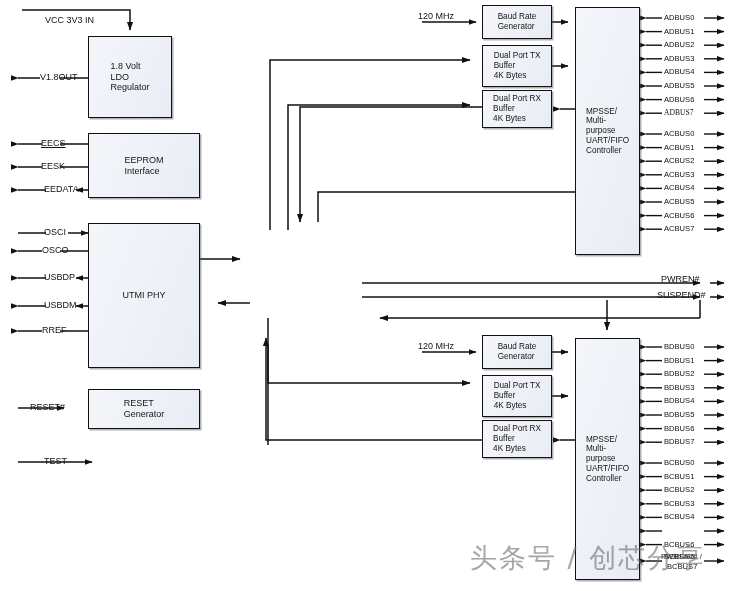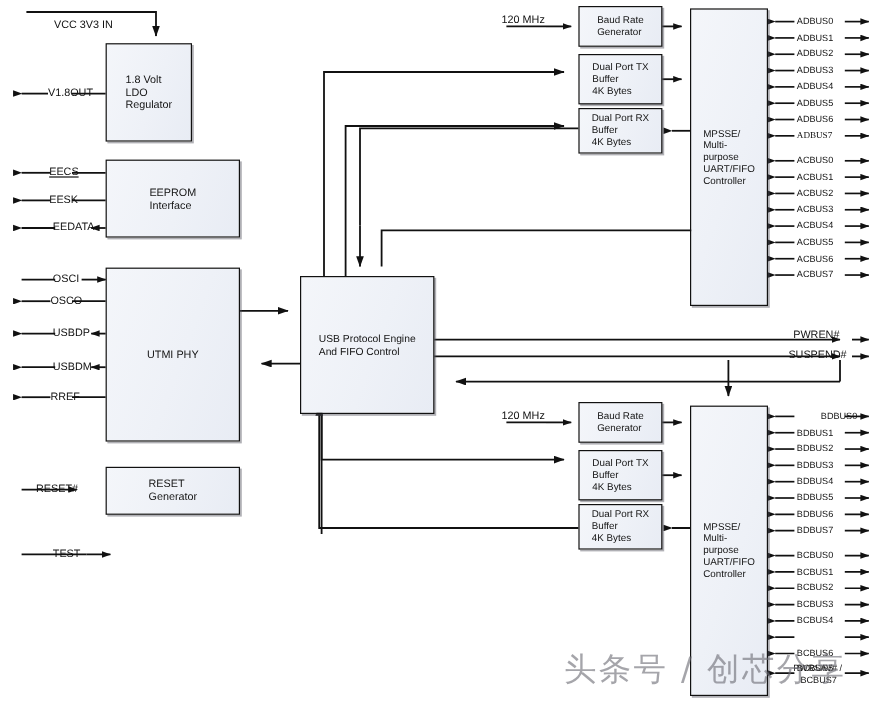--- a/index.html
+++ b/index.html
@@ -200,21 +200,21 @@
         <path d="M704,517.4 L724,517.4" marker-end="url(#arS)"></path>
         <path d="M662,531 L646,531" marker-end="url(#arSb)"></path>
         <path d="M704,531 L724,531" marker-end="url(#arS)"></path>
         <path d="M662,544.6 L646,544.6" marker-end="url(#arSb)"></path>
         <path d="M704,544.6 L724,544.6" marker-end="url(#arS)"></path>
         <path d="M662,561 L646,561" marker-end="url(#arSb)"></path>
         <path d="M704,561 L724,561" marker-end="url(#arS)"></path>
       </g>
     </svg>
 
-  <div class="blk fs9" style="left:88px;top:36px;width:72px;height:82px;">
+  <div class="blk fs9" style="left:88px;top:36px;width:84px;height:82px;">
     <div class="lines">
       <div>1.8 Volt</div>
       <div>LDO</div>
       <div>Regulator</div>
     </div>
   </div>
 
   <div class="blk fs9" style="left:88px;top:223px;width:112px;height:145px;">
     <div class="lines">
       <div>UTMI PHY</div>
@@ -228,26 +228,20 @@
     </div>
   </div>
 
   <div class="blk fs9" style="left:88px;top:389px;width:112px;height:40px;">
     <div class="lines">
       <div>RESET</div>
       <div>Generator</div>
     </div>
   </div>
 
-  <div class="blk fs85" style="left:250px;top:230px;width:112px;height:115px;">
-    <div class="lines">
-      <div>USB Protocol Engine</div>
-      <div>And FIFO Control</div>
-    </div>
-  </div>
 
   <div class="blk fs8" style="left:482px;top:5px;width:70px;height:34px;">
     <div class="lines">
       <div>Baud Rate</div>
       <div>Generator</div>
     </div>
   </div>
   <div class="blk fs8" style="left:482px;top:45px;width:70px;height:42px;">
     <div class="lines">
       <div>Dual Port TX</div>
@@ -334,21 +328,21 @@
       <div class="lbl fs7" style="left: 664px; top: 95.6px;">ADBUS6</div>
       <div class="lbl fs7" style="left: 664px; top: 109.2px; font-family: Liberation Serif, serif;">ADBUS7</div>
       <div class="lbl fs7" style="left: 664px; top: 130px;">ACBUS0</div>
       <div class="lbl fs7" style="left: 664px; top: 143.6px;">ACBUS1</div>
       <div class="lbl fs7" style="left: 664px; top: 157.2px;">ACBUS2</div>
       <div class="lbl fs7" style="left: 664px; top: 170.8px;">ACBUS3</div>
       <div class="lbl fs7" style="left: 664px; top: 184.4px;">ACBUS4</div>
       <div class="lbl fs7" style="left: 664px; top: 198px;">ACBUS5</div>
       <div class="lbl fs7" style="left: 664px; top: 211.6px;">ACBUS6</div>
       <div class="lbl fs7" style="left: 664px; top: 225.2px;">ACBUS7</div>
-      <div class="lbl fs7" style="left: 684px; top: 343px;">BDBUS0</div>
+      <div class="lbl fs7" style="left: 664px; top: 343px;">BDBUS0</div>
       <div class="lbl fs7" style="left: 664px; top: 356.6px;">BDBUS1</div>
       <div class="lbl fs7" style="left: 664px; top: 370.2px;">BDBUS2</div>
       <div class="lbl fs7" style="left: 664px; top: 383.8px;">BDBUS3</div>
       <div class="lbl fs7" style="left: 664px; top: 397.4px;">BDBUS4</div>
       <div class="lbl fs7" style="left: 664px; top: 411px;">BDBUS5</div>
       <div class="lbl fs7" style="left: 664px; top: 424.6px;">BDBUS6</div>
       <div class="lbl fs7" style="left: 664px; top: 438.2px;">BDBUS7</div>
       <div class="lbl fs7" style="left: 664px; top: 459px;">BCBUS0</div>
       <div class="lbl fs7" style="left: 664px; top: 472.6px;">BCBUS1</div>
       <div class="lbl fs7" style="left: 664px; top: 486.2px;">BCBUS2</div>

